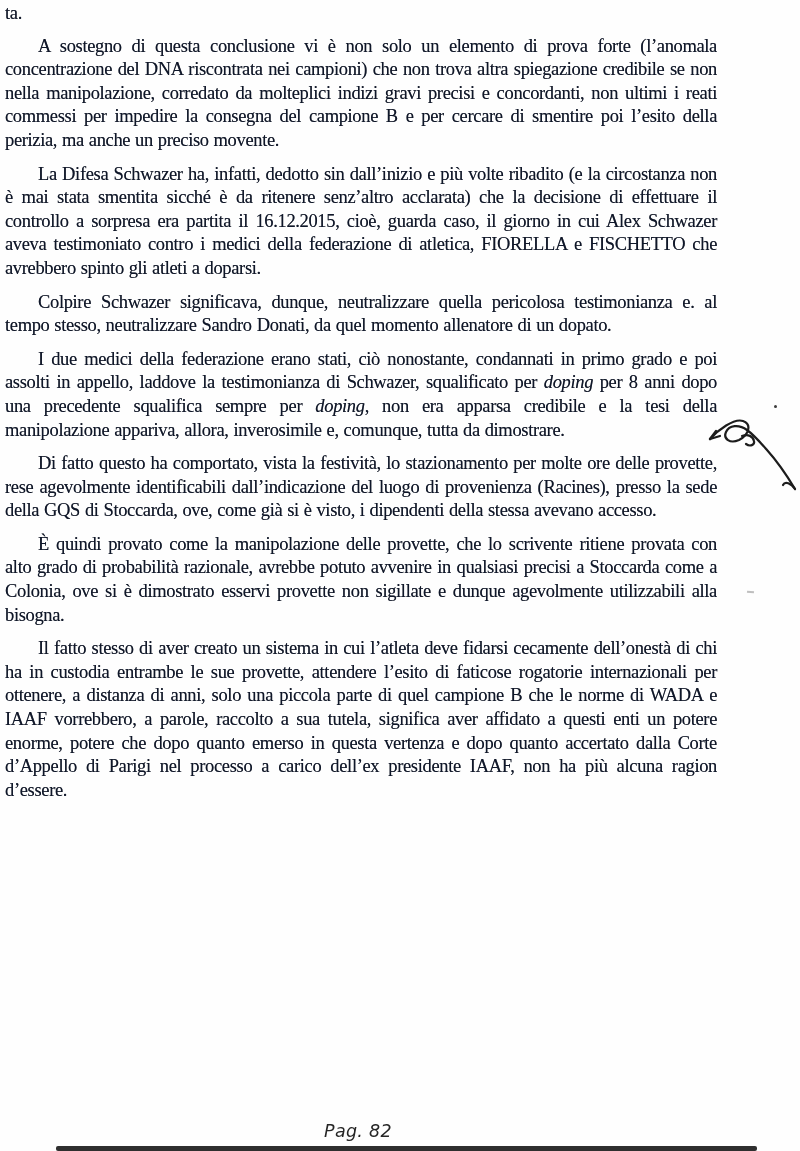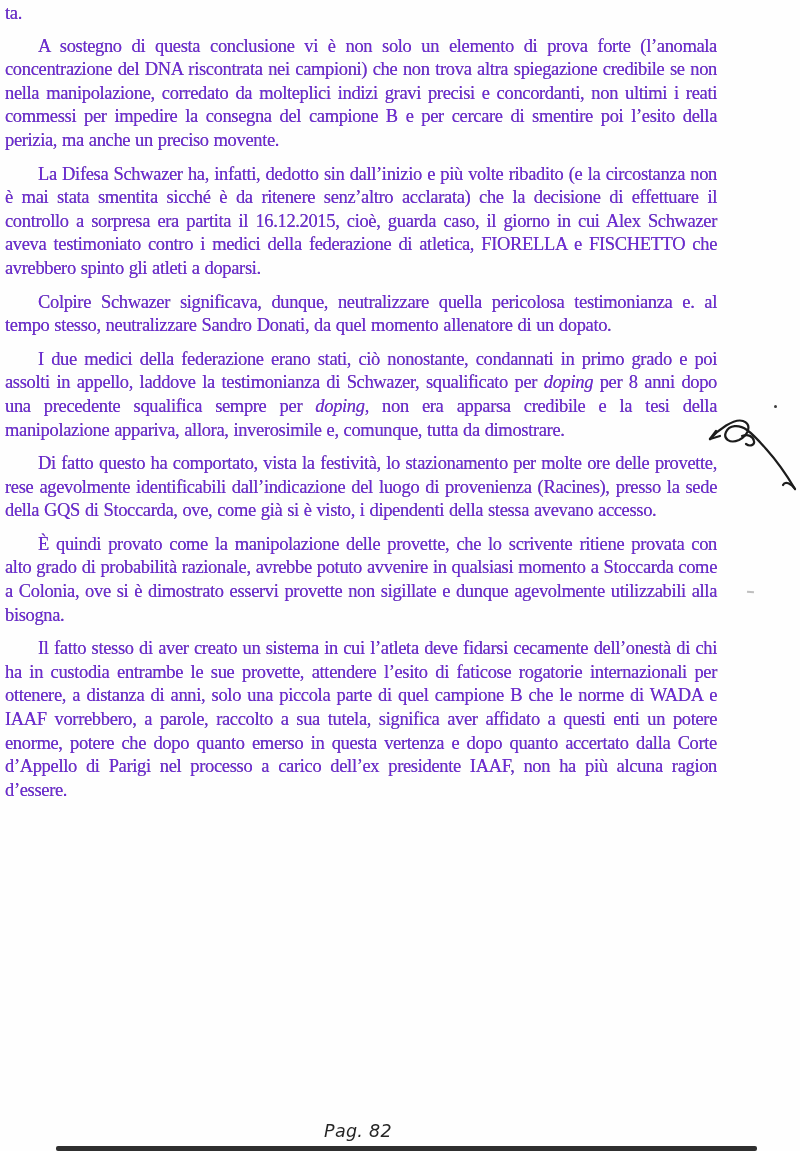--- a/index.html
+++ b/index.html
@@ -11,21 +11,21 @@
     height: 1151px;
     background: #fefefe;
     overflow: hidden;
   }
 
   .text-col {
     position: absolute;
     left: 5px;
     top: 2px;
     width: 712px;
-    color: #6d28d9;
+    color: #0f172a;
     text-shadow: 0 0 0.4px rgba(10,10,10,0.55);
   }
 
   .para {
     font-size: 18.5px;
     line-height: 23.6px;
     letter-spacing: -0.35px;
     word-spacing: 0.6px;
     text-align: justify;
     margin: 0 0 10px 0;
@@ -91,21 +91,21 @@
 
 <div class="page">
 
   <div class="text-col">
       <p class="para no-indent"><span>ta.</span></p>
       <p class="para indent"><span>A sostegno di questa conclusione vi è non solo un elemento di prova forte (l’anomala concentrazione del DNA riscontrata nei campioni) che non trova altra spiegazione credibile se non nella manipolazione, corredato da molteplici indizi gravi precisi e concordanti, non ultimi i reati commessi per impedire la consegna del campione B e per cercare di smentire poi l’esito della perizia, ma anche un preciso movente.</span></p>
       <p class="para indent"><span>La Difesa Schwazer ha, infatti, dedotto sin dall’inizio e più volte ribadito (e la circostanza non è mai stata smentita sicché è da ritenere senz’altro acclarata) che la decisione di effettuare il controllo a sorpresa era partita il 16.12.2015, cioè, guarda caso, il giorno in cui Alex Schwazer aveva testimoniato contro i medici della federazione di atletica, FIORELLA e FISCHETTO che avrebbero spinto gli atleti a doparsi.</span></p>
       <p class="para indent"><span>Colpire Schwazer significava, dunque, neutralizzare quella pericolosa testimonianza e. al tempo stesso, neutralizzare Sandro Donati, da quel momento allenatore di un dopato.</span></p>
       <p class="para indent"><span>I due medici della federazione erano stati, ciò nonostante, condannati in primo grado e poi assolti in appello, laddove la testimonianza di Schwazer, squalificato per </span><em>doping</em><span> per 8 anni dopo una precedente squalifica sempre per </span><em>doping</em><span>, non era apparsa credibile e la tesi della manipolazione appariva, allora, inverosimile e, comunque, tutta da dimostrare.</span></p>
       <p class="para indent"><span>Di fatto questo ha comportato, vista la festività, lo stazionamento per molte ore delle provette, rese agevolmente identificabili dall’indicazione del luogo di provenienza (Racines), presso la sede della GQS di Stoccarda, ove, come già si è visto, i dipendenti della stessa avevano accesso.</span></p>
-      <p class="para indent"><span>È quindi provato come la manipolazione delle provette, che lo scrivente ritiene provata con alto grado di probabilità razionale, avrebbe potuto avvenire in qualsiasi momento a Stoccarda come a Colonia, ove si è dimostrato esservi provette non sigillate e dunque agevolmente utilizzabili alla bisogna.</span></p>
+      <p class="para indent"><span>È quindi provato come la manipolazione delle provette, che lo scrivente ritiene provata con alto grado di probabilità razionale, avrebbe potuto avvenire in qualsiasi precisi a Stoccarda come a Colonia, ove si è dimostrato esservi provette non sigillate e dunque agevolmente utilizzabili alla bisogna.</span></p>
       <p class="para indent"><span>Il fatto stesso di aver creato un sistema in cui l’atleta deve fidarsi cecamente dell’onestà di chi ha in custodia entrambe le sue provette, attendere l’esito di faticose rogatorie internazionali per ottenere, a distanza di anni, solo una piccola parte di quel campione B che le norme di WADA e IAAF vorrebbero, a parole, raccolto a sua tutela, significa aver affidato a questi enti un potere enorme, potere che dopo quanto emerso in questa vertenza e dopo quanto accertato dalla Corte d’Appello di Parigi nel processo a carico dell’ex presidente IAAF, non ha più alcuna ragion d’essere.</span></p>
     </div>
 
   <svg class="signature" viewBox="0 0 120 108" xmlns="http://www.w3.org/2000/svg">
     <g fill="none" stroke="#1c1c1c" stroke-width="2.2" stroke-linecap="round">
       <path d="M30,47 C38,38 54,26 63,29 C72,32 69,43 59,48 C50,52 43,47 46,40 C49,33 59,32 67,38 C74,43 80,50 87,58 C96,68 106,82 115,97"></path>
       <path d="M115,97 C111,91 105,89 103,93"></path>
       <path d="M30,47 L40,44"></path>
       <path d="M30,47 L36,39"></path>
       <path d="M62,44 C68,42 73,44 74,49 C75,53 70,55 66,52"></path>

